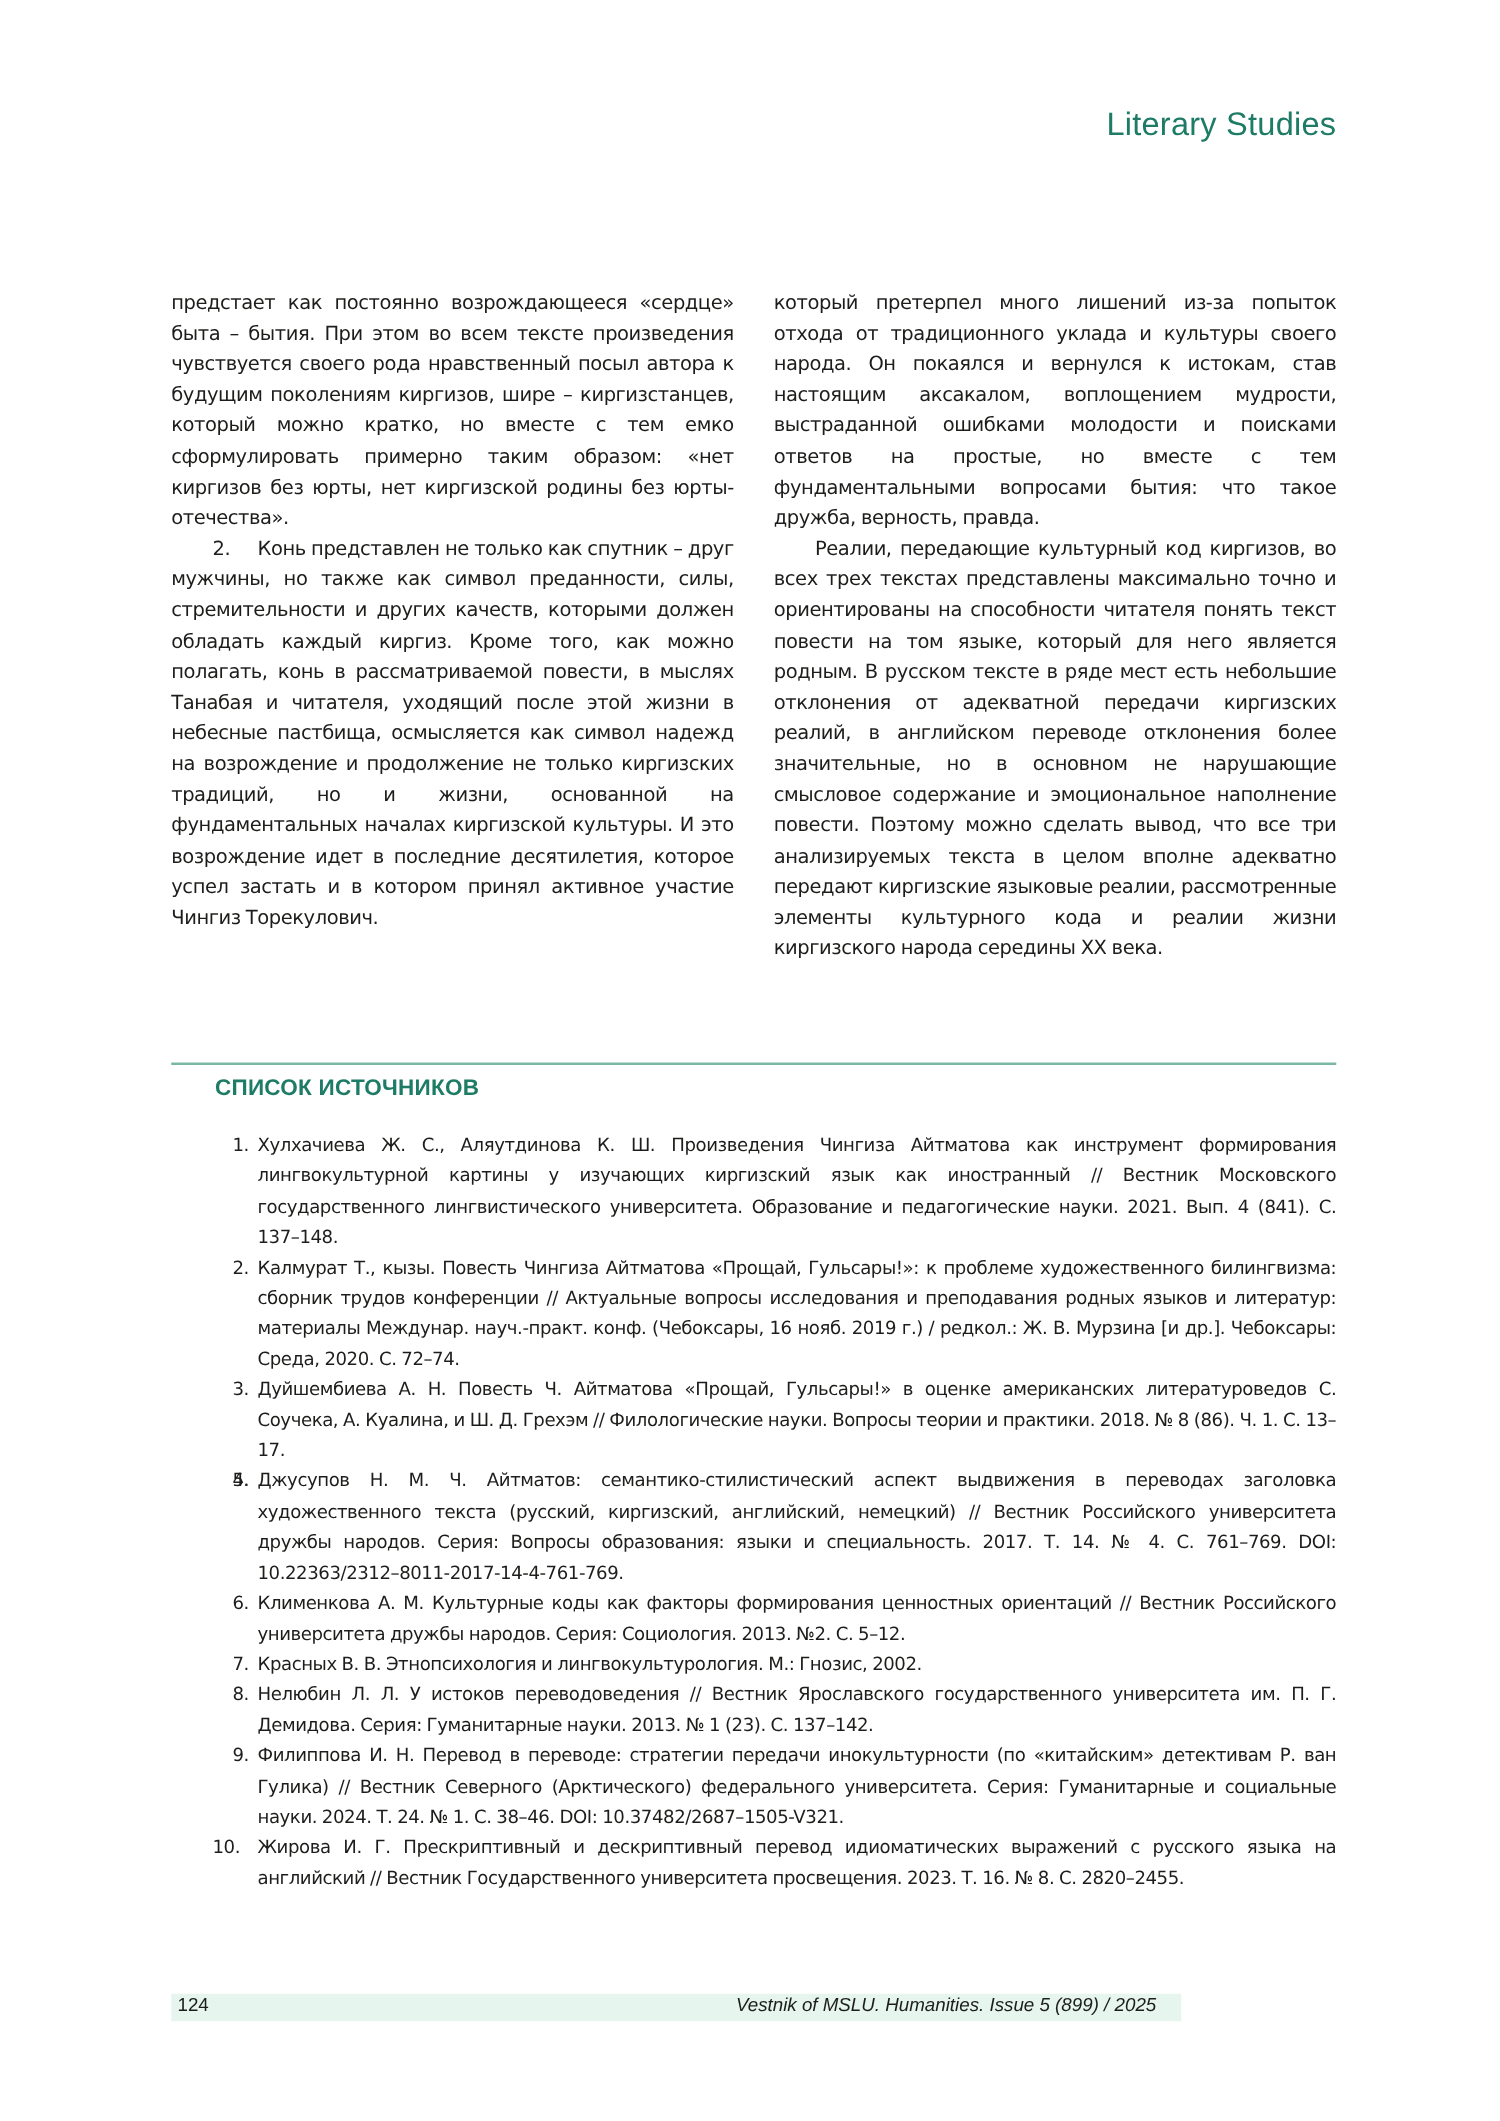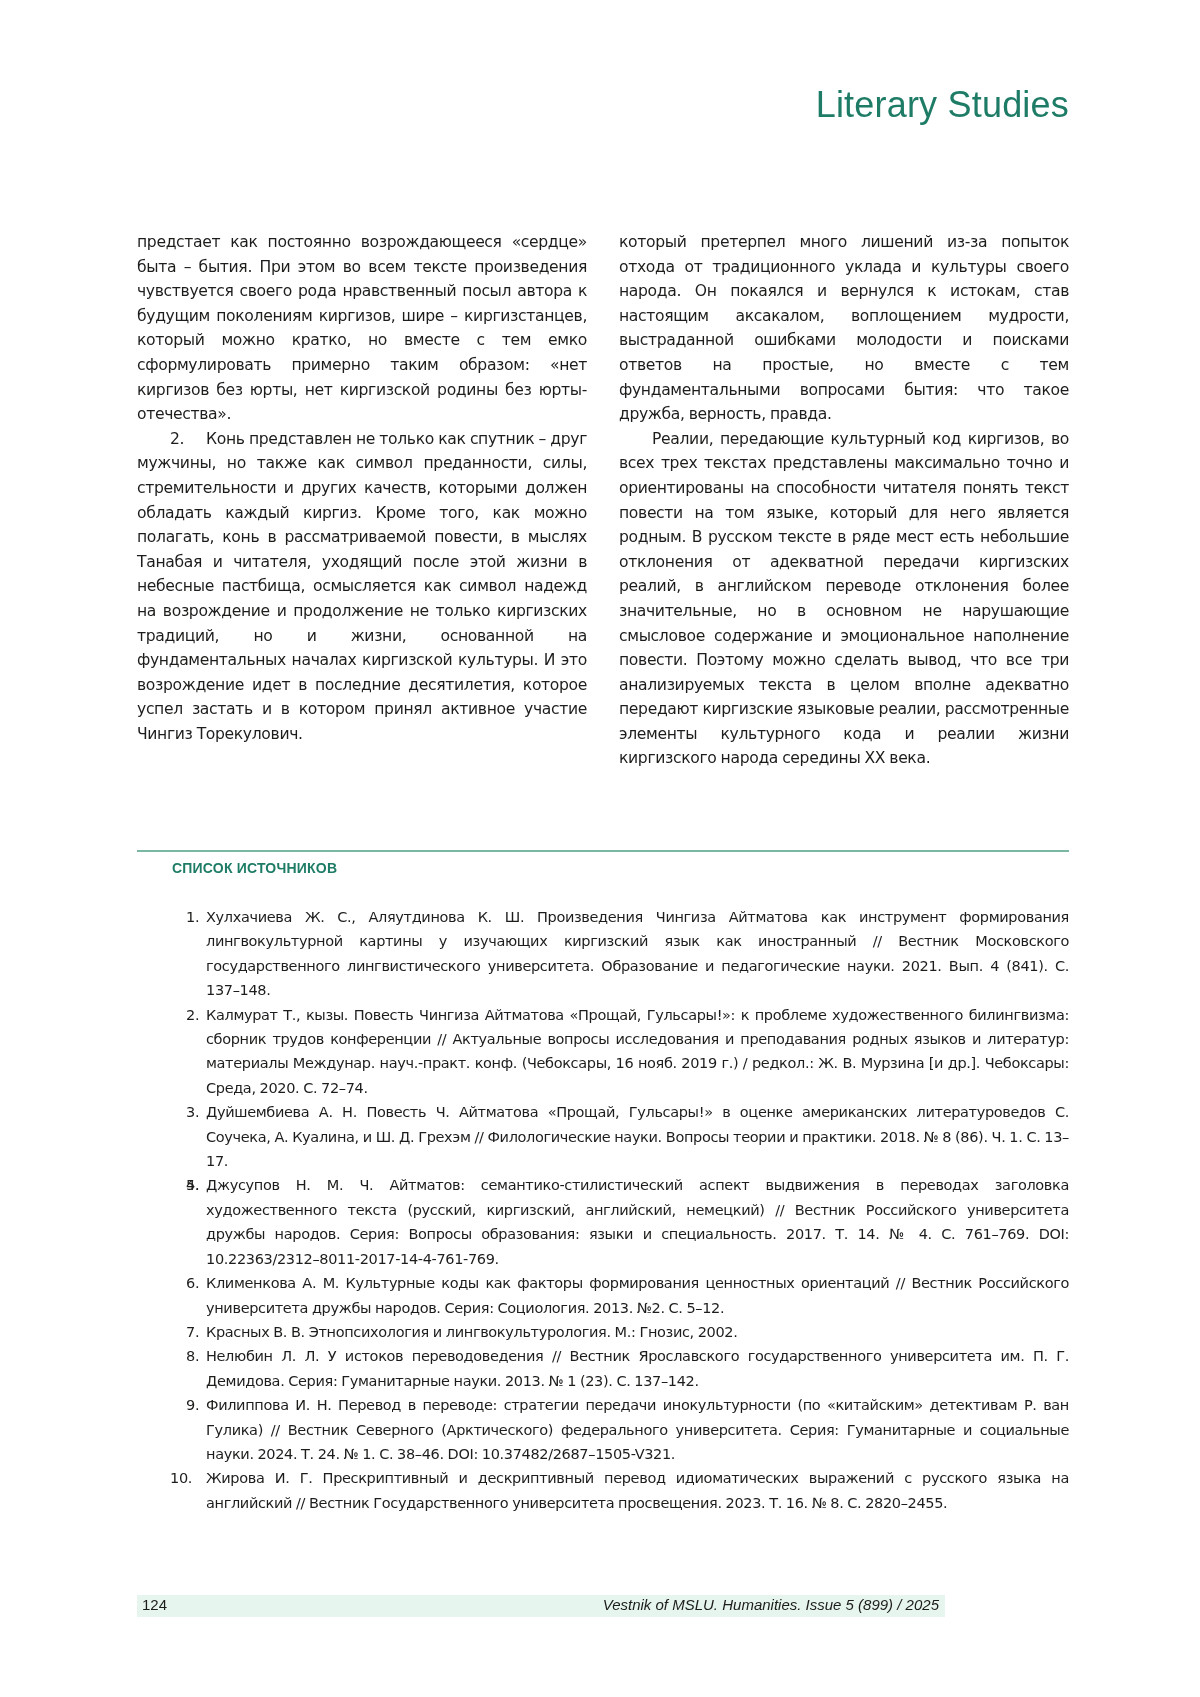--- a/index.html
+++ b/index.html
@@ -1,31 +1,31 @@
 <!DOCTYPE html>
 <html><head>
 <meta charset="utf-8">
 <style>
   html, body { margin: 0; padding: 0; background: #ffffff; }
   body { width: 1200px; height: 1697px; position: relative; overflow: hidden; font-family: "DejaVu Sans", sans-serif; color: #1d1d1b; }
-  .section-title { position: absolute; right: 131px; top: 84px; font-family: "Liberation Sans", sans-serif; font-size: 36px; color: #1e7c66; letter-spacing: 0.2px; }
+  .section-title { position: absolute; right: 131px; top: 84px; font-family: "Liberation Sans", sans-serif; font-size: 26px; color: #1e7c66; letter-spacing: 0.2px; }
   .columns { position: absolute; top: 201px; left: 137px; width: 932px; display: flex; justify-content: space-between; }
   .col { width: 450px; font-size: 15.6px; line-height: 24.6px; text-align: justify; hyphens: auto; letter-spacing: -0.35px; word-spacing: -0.5px; margin-top: 29px; }
   .col p { margin: 0; }
   .col .indent { text-indent: 33px; }
   .col .num { display: inline-block; width: 36px; text-indent: 0; }
   .rule { position: absolute; left: 137px; top: 850px; width: 932px; height: 2px; background: #7ab8a3; }
-  .refs-title { position: absolute; left: 172px; top: 860px; font-family: "Liberation Sans", sans-serif; font-weight: bold; font-size: 14px; color: #1e7c66; letter-spacing: 0.2px; }
+  .refs-title { position: absolute; left: 172px; top: 860px; font-family: "Liberation Sans", sans-serif; font-weight: bold; font-size: 18px; color: #1e7c66; letter-spacing: 0.2px; }
   .refs { position: absolute; left: 172px; top: 905px; width: 897px; margin: 0; padding: 0; list-style: none; font-size: 14.5px; line-height: 24.4px; letter-spacing: -0.35px; word-spacing: -0.4px; }
   .refs li { position: relative; padding-left: 34px; text-align: justify; }
   .refs li .rnum { position: absolute; left: 16px; top: 0; width: 18px; text-align: left; transform: translateX(-2px); }
   .refs li .rnum.wide { left: 0; }
   .footer { position: absolute; left: 137px; top: 1595px; width: 808px; height: 22px; background: #e6f6ef; }
   .footer .page { position: absolute; left: 5px; top: 1px; font-family: "Liberation Sans", sans-serif; font-size: 15px; color: #1d1d1b; }
-  .footer .journal { position: absolute; right: 6px; top: 1px; font-family: "Liberation Sans", sans-serif; font-style: italic; font-size: 15px; color: #1d1d1b; }
+  .footer .journal { position: absolute; right: 20px; top: 1px; font-family: "Liberation Sans", sans-serif; font-style: italic; font-size: 15px; color: #1d1d1b; }
 </style>
 </head>
 <body>
 
 <div class="section-title">Literary Studies</div>
 
 <div class="columns">
   <div class="col">
     <p>предстает как постоянно возрождающееся «сердце» быта – бытия. При этом во всем тексте произведения чувствуется своего рода нравственный посыл автора к будущим поколениям киргизов, шире – киргизстанцев, который можно кратко, но вместе с тем емко сформулировать примерно таким образом: «нет киргизов без юрты, нет киргизской родины без юрты-отечества».</p>
     <p class="indent"><span class="num">2.</span><span>Конь представлен не только как спутник – друг мужчины, но также как символ преданности, силы, стремительности и других качеств, которыми должен обладать каждый киргиз. Кроме того, как можно полагать, конь в рассматриваемой повести, в мыслях Танабая и читателя, уходящий после этой жизни в небесные пастбища, осмысляется как символ надежд на возрождение и продолжение не только киргизских традиций, но и жизни, основанной на фундаментальных началах киргизской культуры. И это возрождение идет в последние десятилетия, которое успел застать и в котором принял активное участие Чингиз Торекулович.</span></p>

